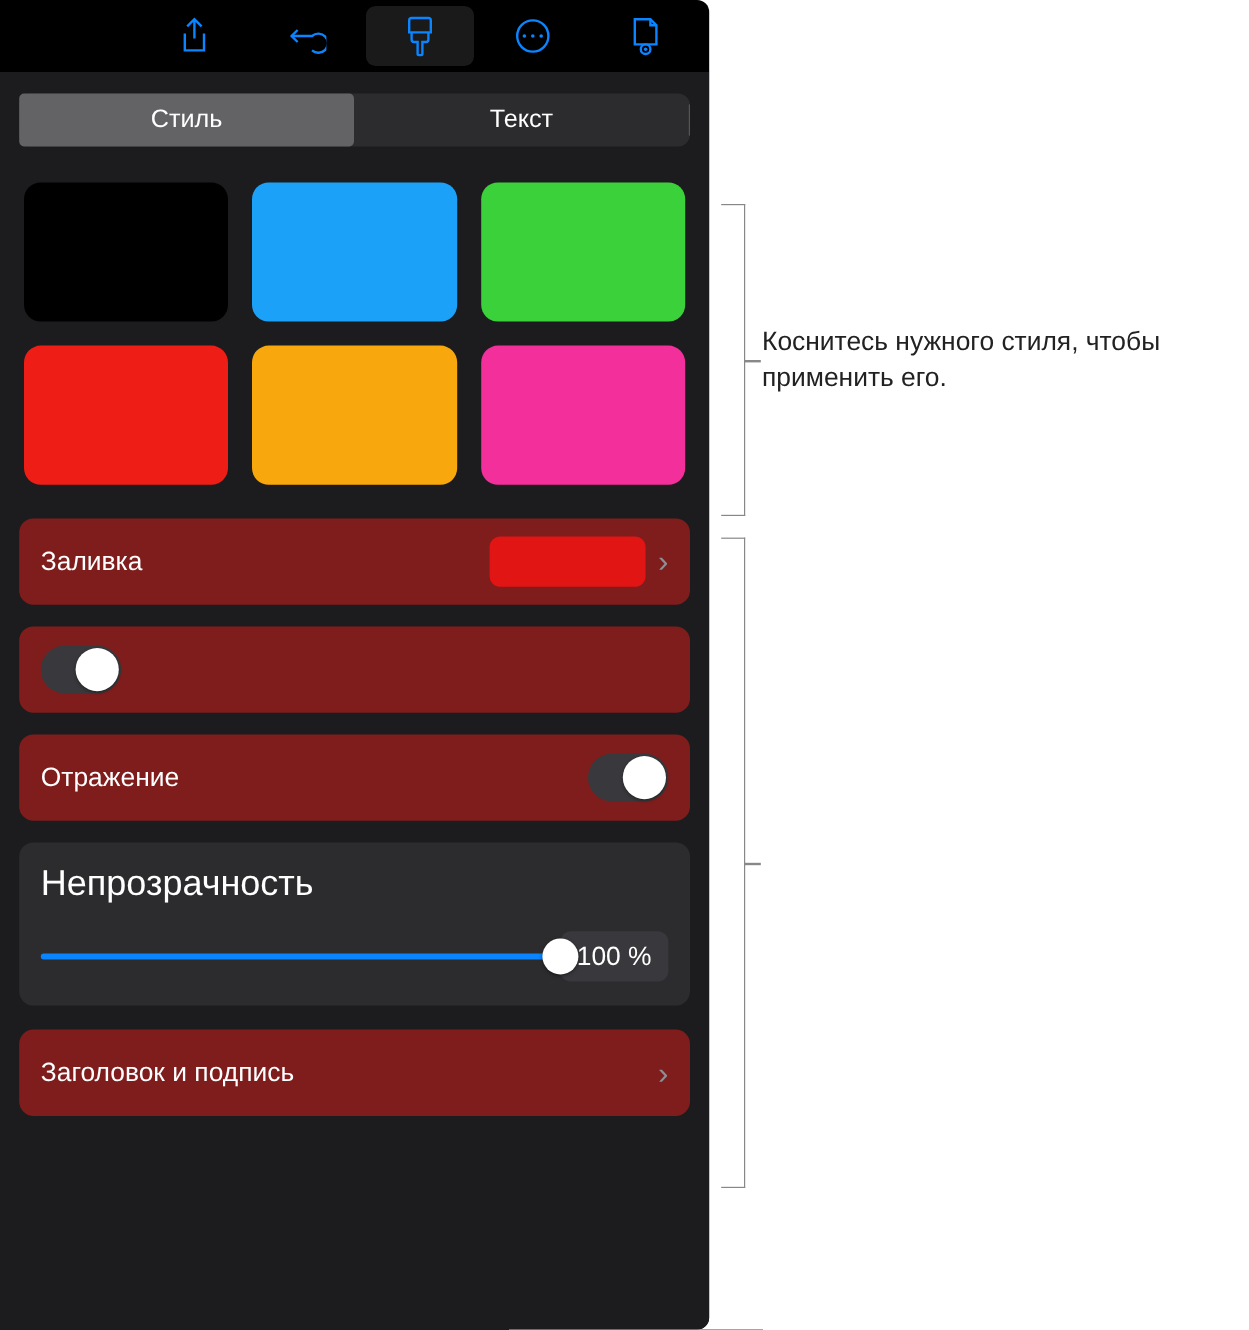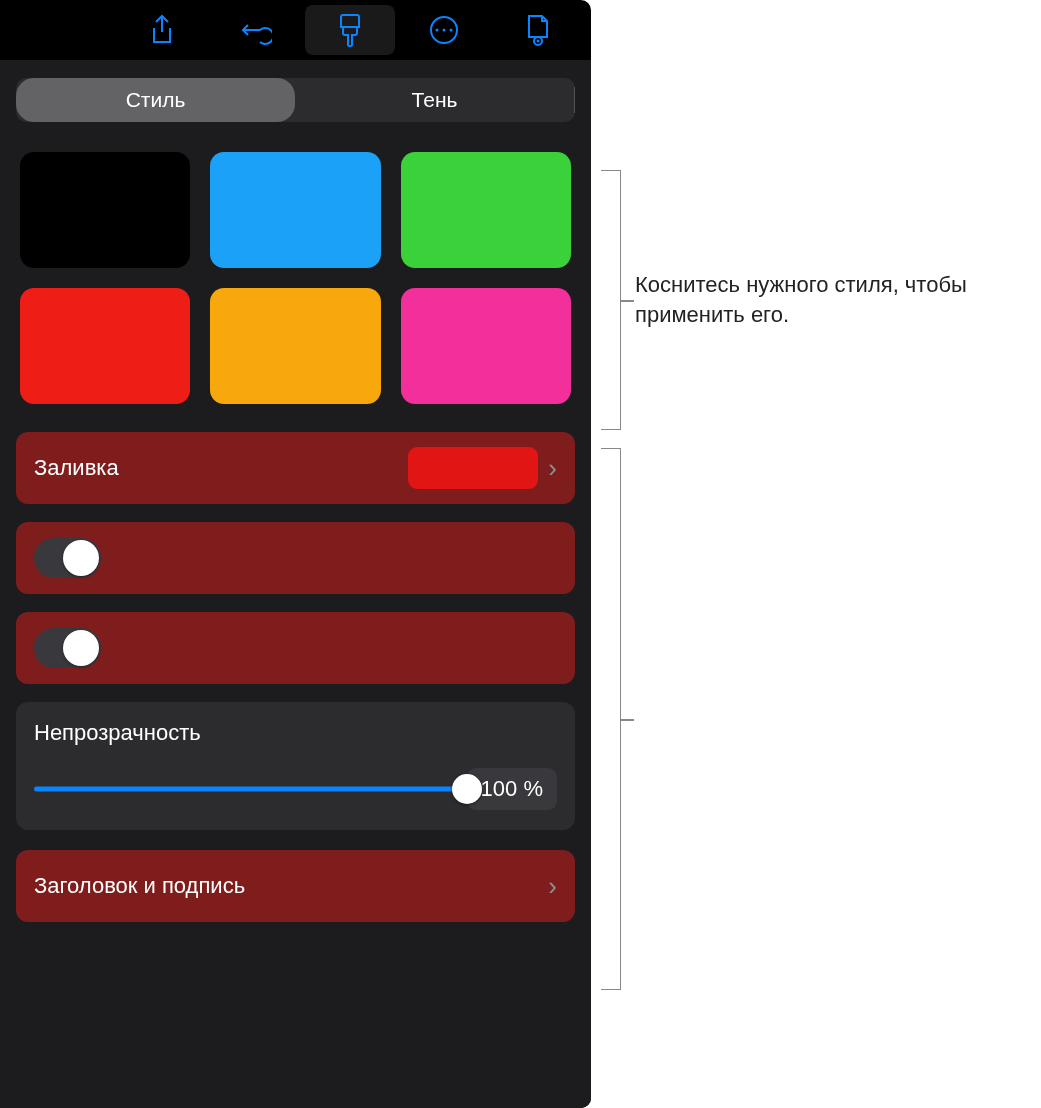--- a/index.html
+++ b/index.html
@@ -62,21 +62,21 @@
     flex: 1;
     display: flex;
     align-items: center;
     justify-content: center;
     font-size: 21px;
     color: #fff;
     position: relative;
   }
   .seg-item.selected {
     background: #636366;
-    border-radius: 18px;
+    border-radius: 4px;
   }
   .seg-div {
     width: 1px;
     background: #555;
     align-self: center;
     height: 26px;
   }
   .swatch-grid {
     display: grid;
     grid-template-columns: repeat(3, 1fr);
@@ -129,21 +129,21 @@
     right: 2px;
     box-shadow: 0 1px 3px rgba(0,0,0,0.4);
   }
   .opacity-block {
     background: #2c2c2e;
     border-radius: 12px;
     padding: 18px 18px 20px 18px;
     margin-bottom: 20px;
   }
   .opacity-block .title {
-    font-size: 22px;
+    font-size: 30px;
     color: #fff;
     margin-bottom: 22px;
   }
   .slider-row {
     display: flex;
     align-items: center;
     gap: 0;
   }
   .slider {
     flex: 1;
@@ -256,21 +256,21 @@
         <circle cx="15" cy="28" r="4"></circle>
         <circle cx="15" cy="28" r="1.5" fill="#0a84ff" stroke="none"></circle>
       </svg>
     </div>
   </div>
 
   <div class="content">
 
     <div class="seg">
       <div class="seg-item selected">Стиль</div>
-      <div class="seg-item">Тень</div>
+      <div class="seg-item">Текст</div>
       <div class="seg-div"></div>
     </div>
 
     <div class="swatch-grid">
       <div class="swatch" style="background:#000000"></div>
       <div class="swatch" style="background:#1ba1f8"></div>
       <div class="swatch" style="background:#3ad13a"></div>
       <div class="swatch" style="background:#ee1e16"></div>
       <div class="swatch" style="background:#f8a80c"></div>
       <div class="swatch" style="background:#f32f9b"></div>
@@ -283,20 +283,21 @@
     </div>
 
     <div class="row">
       <div class="toggle">
         <div class="knob"></div>
       </div>
     </div>
 
 
     <div class="row">
+      <div class="label">Отражение</div>
       <div class="toggle">
         <div class="knob"></div>
       </div>
     </div>
 
     <div class="opacity-block">
       <div class="title">Непрозрачность</div>
       <div class="slider-row">
         <div class="slider">
           <div class="track"></div>

